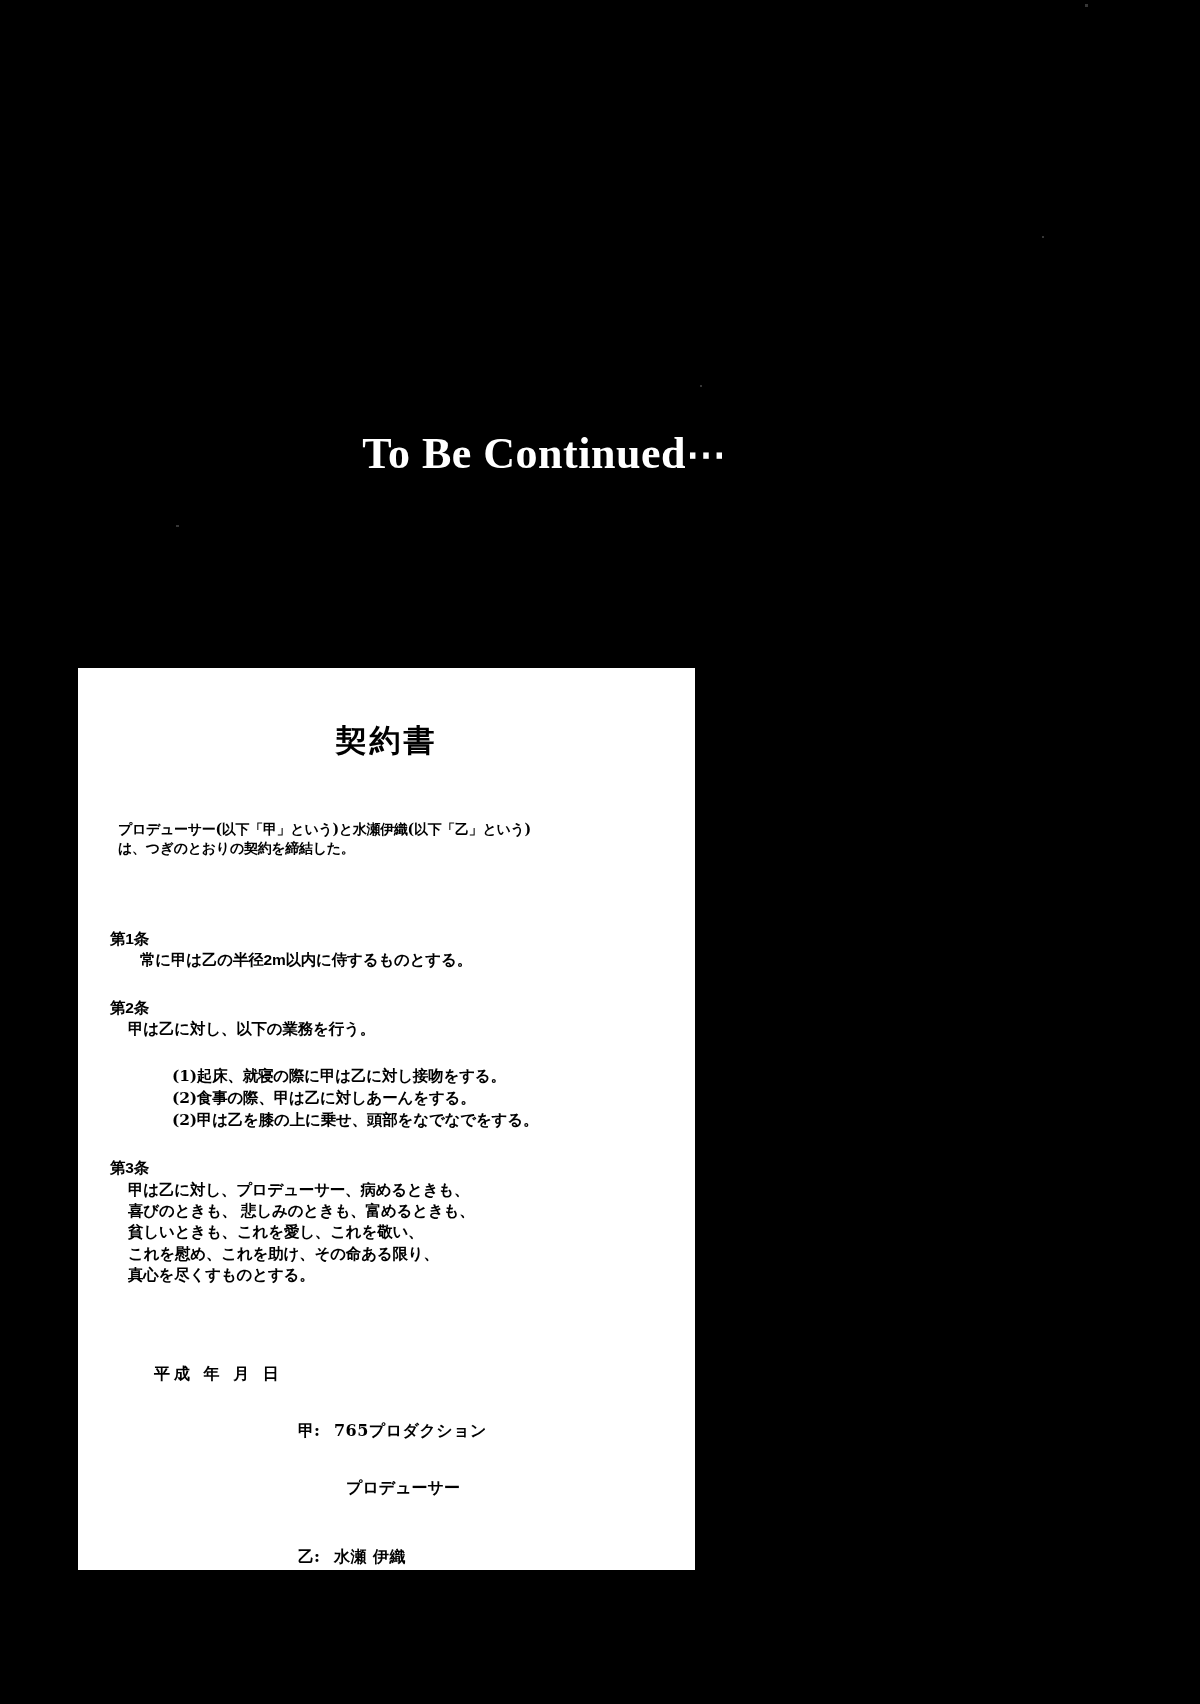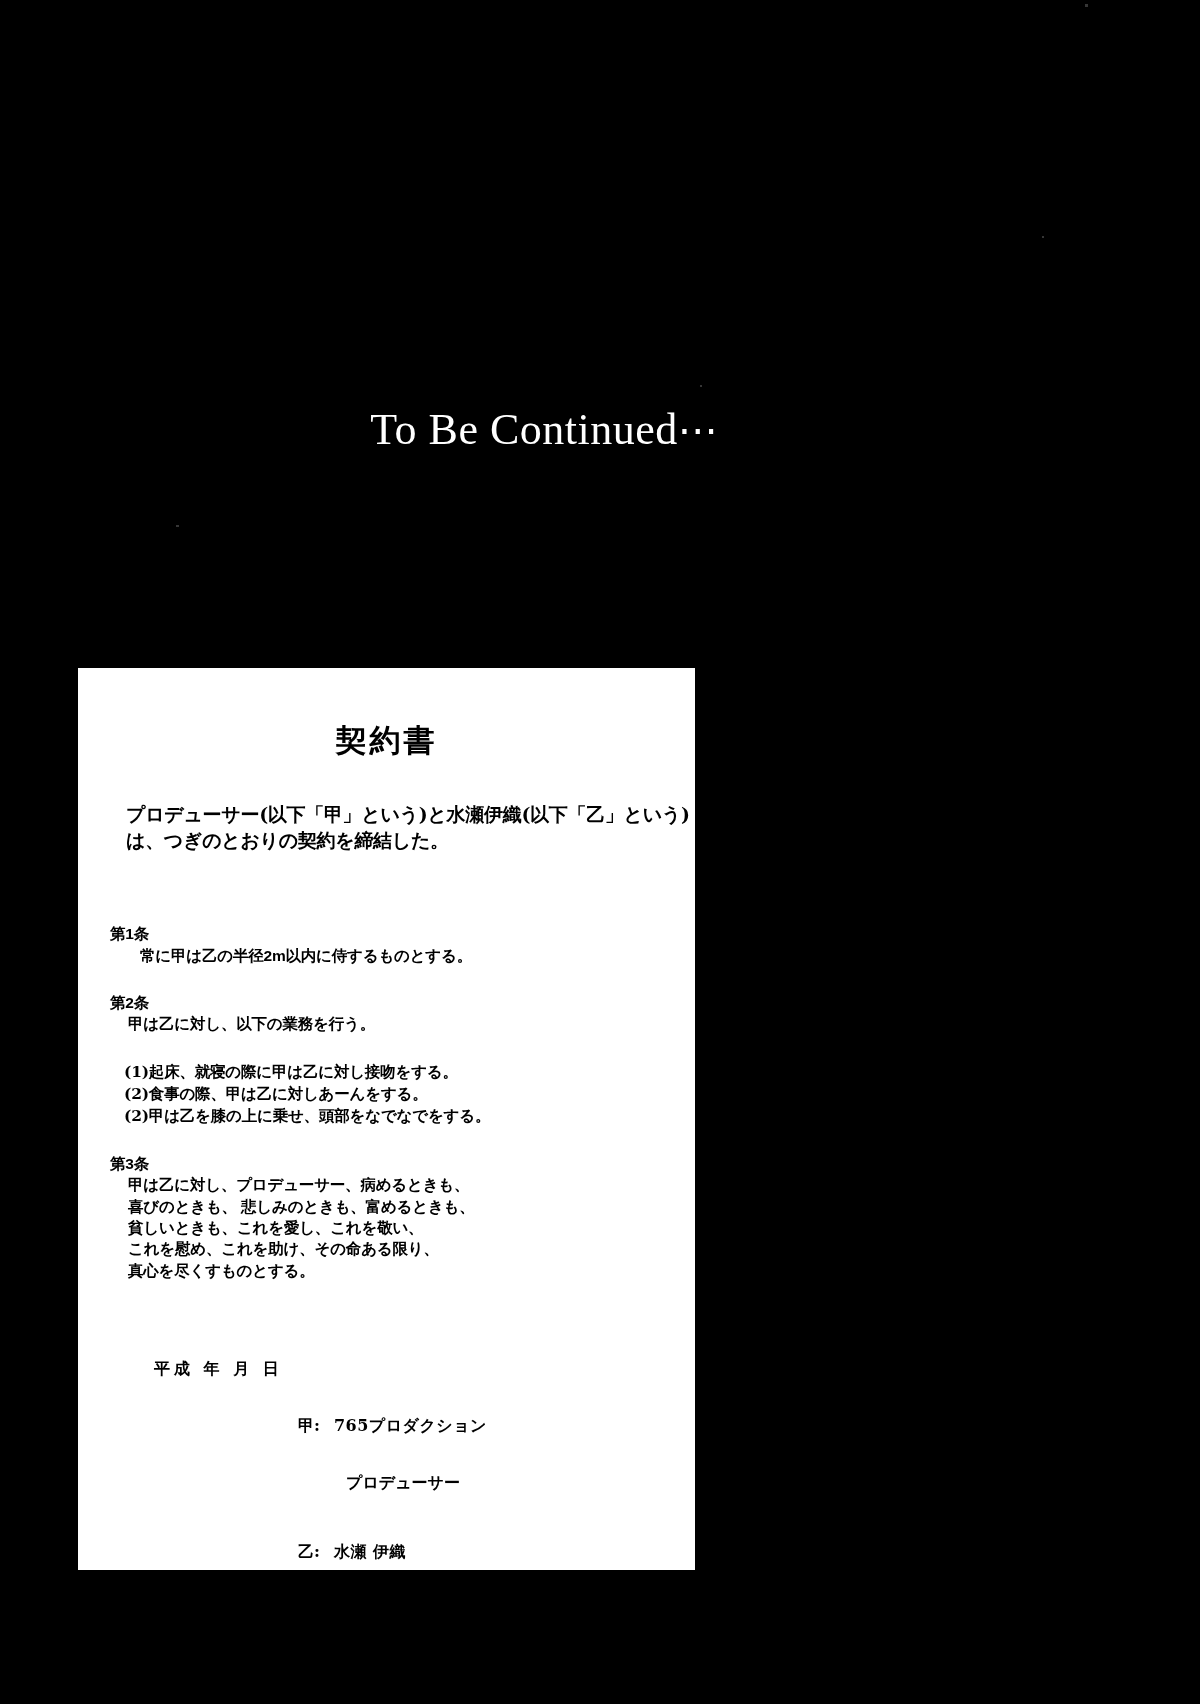--- a/index.html
+++ b/index.html
@@ -20,26 +20,26 @@
     left: 0; top: 0;
     width: 1200px;
     height: 1704px;
     background: #000000;
   }
 
   
   #tbc {
     position: absolute;
     left: 0;
-    top: 404px;
+    top: 428px;
     width: 1090px;
     text-align: center;
     color: #ffffff;
     font-family: "Liberation Serif", serif;
-    font-weight: normal;
+    font-weight: bold;
     font-size: 44px;
     letter-spacing: 0.5px;
     white-space: nowrap;
   }
   #tbc .dots {
     letter-spacing: 2px;
     font-size: 40px;
   }
 
   
@@ -56,30 +56,30 @@
     font-family: "DejaVu Sans", sans-serif;
   }
 
   #contract-title {
     text-align: center;
     font-family: "DejaVu Serif", serif;
     font-weight: bold;
     font-size: 31px;
     letter-spacing: 3px;
     margin-top: 18px;
-    margin-bottom: 40px;
+    margin-bottom: 58px;
   }
 
   .intro {
-    font-size: 19px;
+    font-size: 14px;
     line-height: 1.35;
     letter-spacing: -0.3px;
     font-weight: bold;
     font-family: "DejaVu Serif", serif;
-    margin: 0 0 0 16px;
+    margin: 0 0 0 8px;
     padding-left: 2px;
   }
   .intro div { white-space: nowrap; }
 
   .spacer-lg { height: 70px; }
   .spacer-md { height: 26px; }
 
   .clause {
     font-family: Liberation Sans, sans-serif;
     font-weight: bold;
@@ -101,21 +101,21 @@
   .clause .body .line { display: block; white-space: nowrap; }
 
   .items {
     font-family: "DejaVu Serif", serif;
     font-weight: bold;
     font-size: 15.5px;
     line-height: 1.42;
     letter-spacing: -0.2px;
     padding-left: 16px;
   }
-  .items .line { display: block; white-space: nowrap; }
+  .items .line { display: block; white-space: nowrap; margin-left: 48px; }
 
   
   #sig {
     font-family: "DejaVu Serif", serif;
     font-weight: bold;
     font-size: 16px;
   }
   #date-line {
     padding-left: 46px;
     letter-spacing: 4px;

